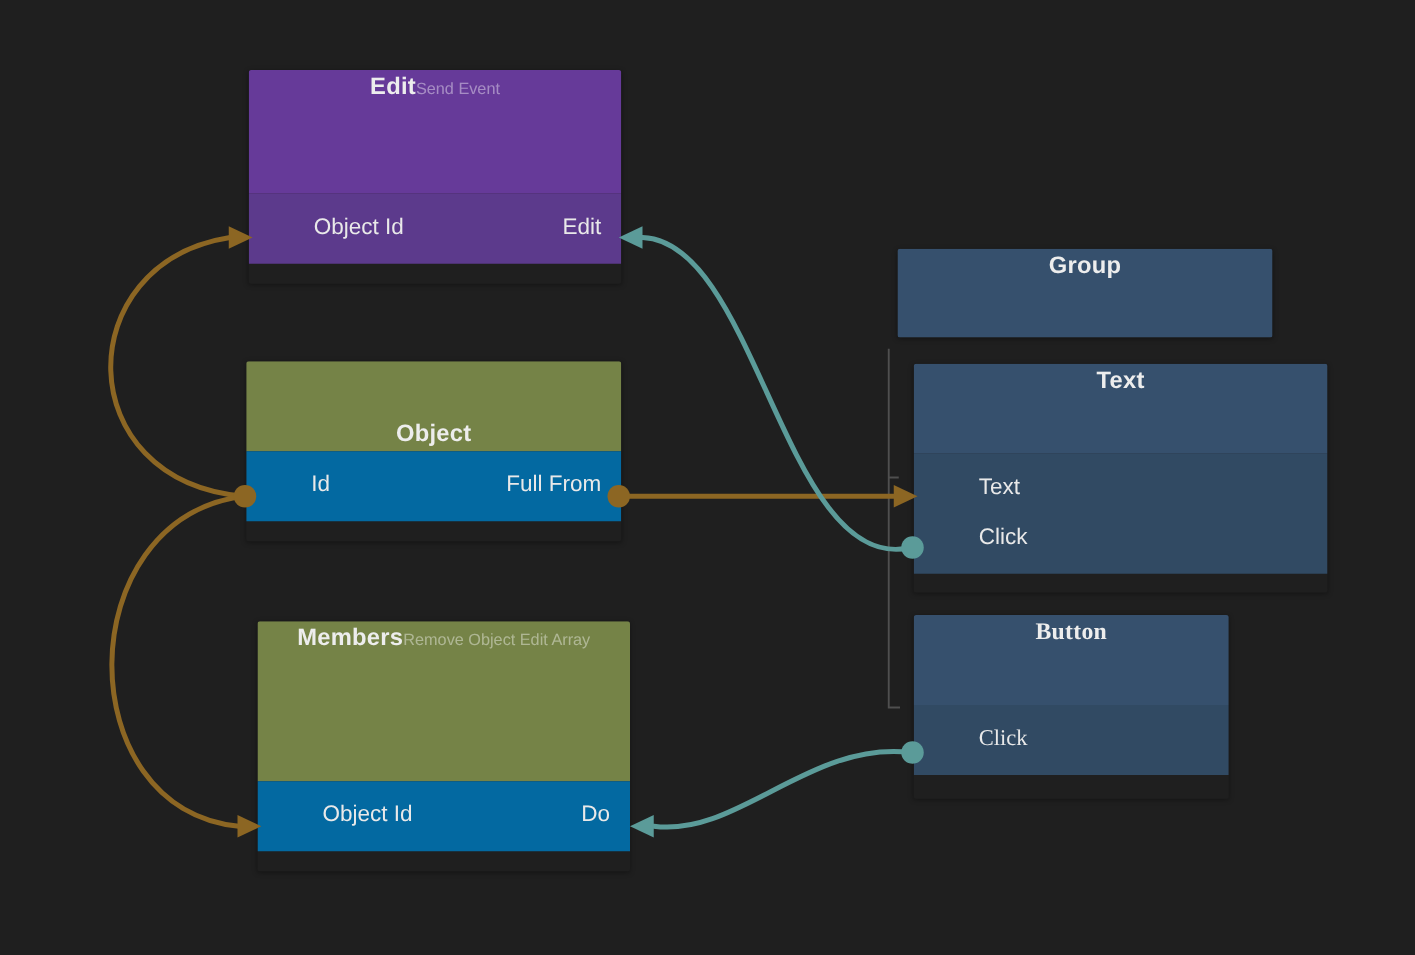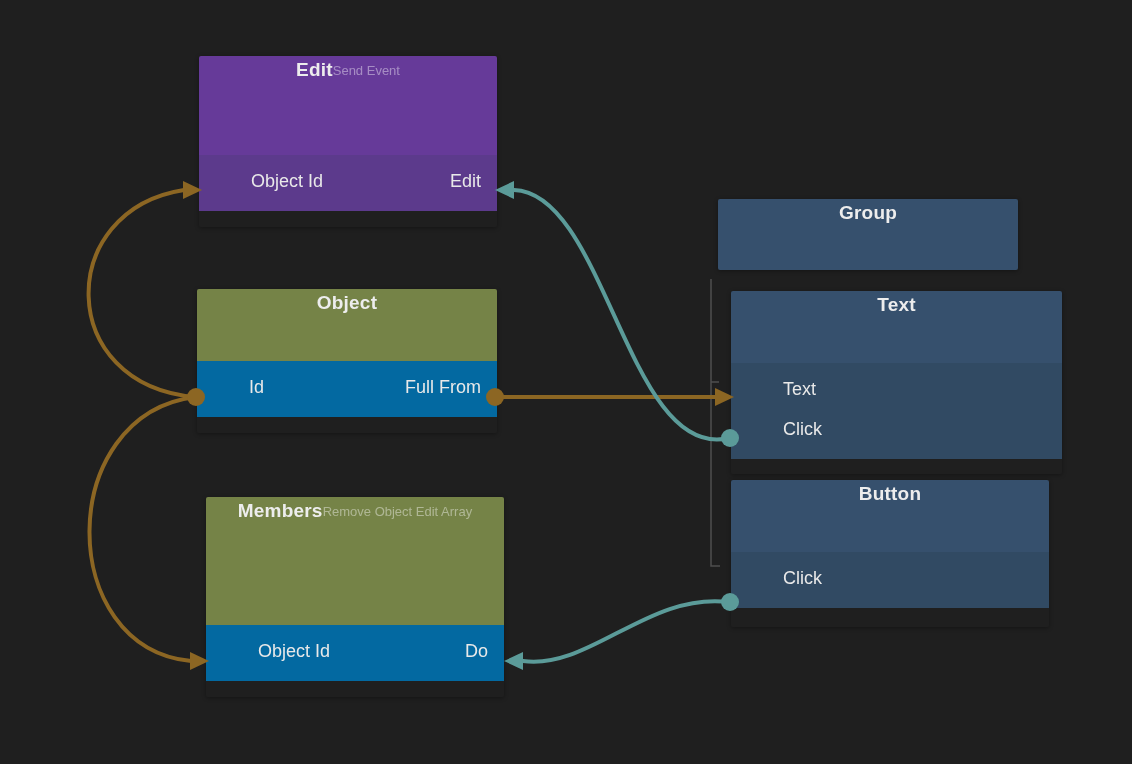--- a/index.html
+++ b/index.html
@@ -14,28 +14,28 @@
   .port-row{height:40px;display:flex;align-items:flex-start;justify-content:space-between;padding:0 16px;font-size:18px;color:#e9e9e9;margin-left:36px;}
   .purple .node-header{background:#663a99;}
   .purple .node-body{background:#5c3a8c;}
   .olive  .node-header{background:#758347;}
   .olive  .node-body{background:#0369a1;}
   .blue   .node-header{background:#36506d;}
   .blue   .node-body{background:#314a63;}
   .node-edit{left:199px;top:56px;width:298px;height:171px;}
   .node-edit .node-header{height:99px;}
   .node-object{left:197px;top:289px;width:300px;height:144px;}
-  .node-object .node-header{height:72px;}
+  .node-object .node-header{height:72px;align-items:flex-end;}
   .node-members{left:206px;top:497px;width:298px;height:200px;}
   .node-members .node-header{height:128px;justify-content:center;}
   .node-group{left:690px;top:199px;width:300px;height:71px;margin-left:28px;}
   .node-group .node-header{height:71px;}
   .node-text{left:731px;top:291px;width:331px;height:183px;}
   .node-text .node-header{height:72px;}
-  .node-button{left:731px;top:480px;width:318px;height:147px;}
+  .node-button{left:731px;top:492px;width:252px;height:147px;font-family:Liberation Serif, serif;}
   .node-button .node-header{height:72px;}
 </style>
 </head>
 <body>
 
 <div class="canvas">
 
   <div class="node purple node-edit">
     <div class="node-header">
       <div class="node-title">Edit</div>

